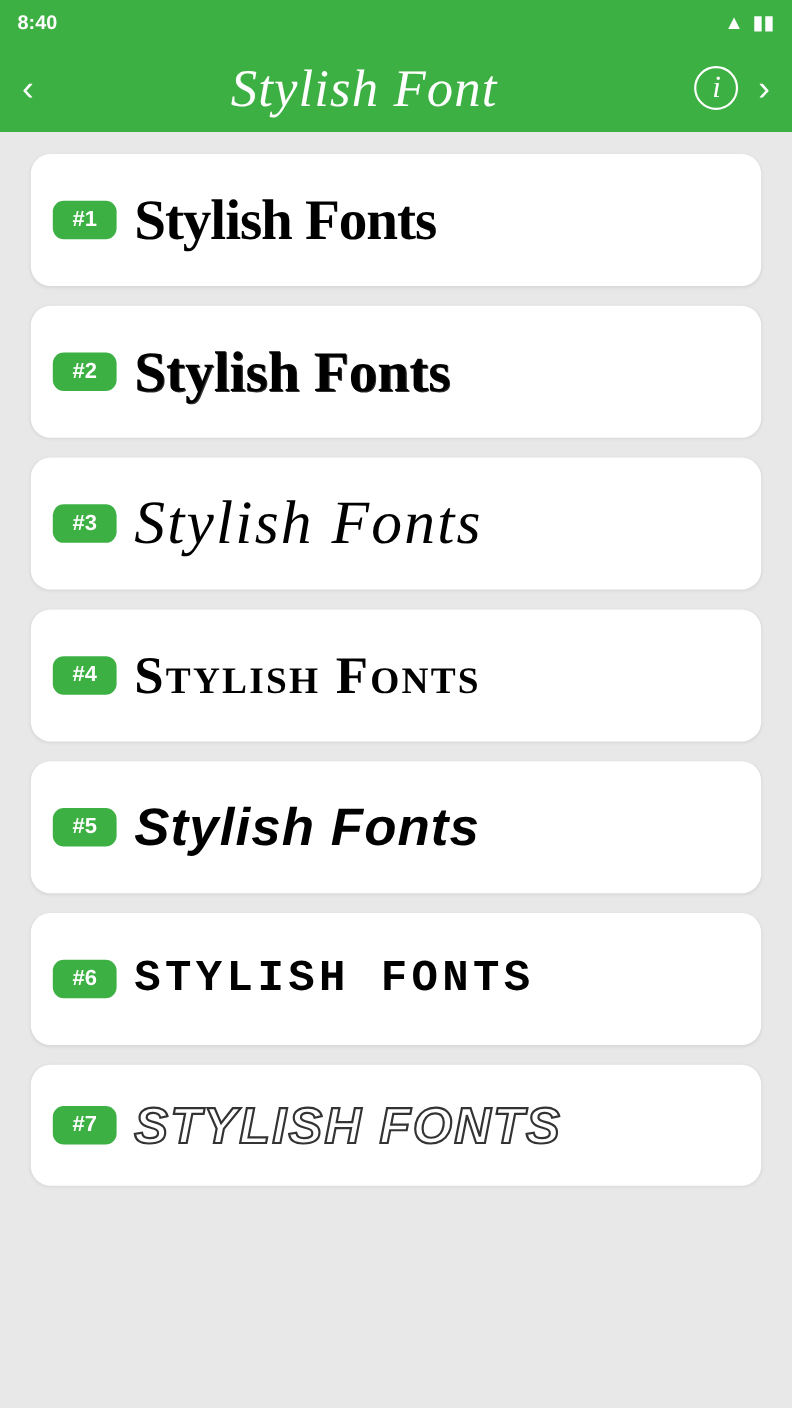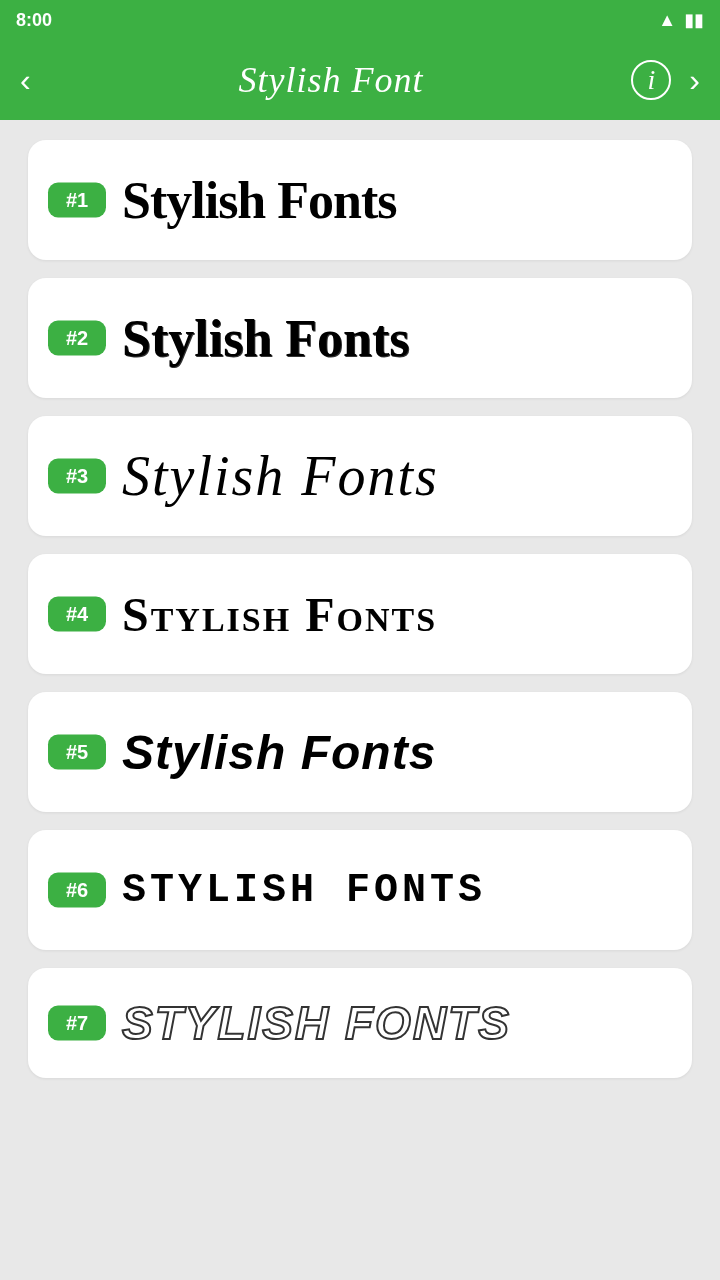--- a/index.html
+++ b/index.html
@@ -49,21 +49,21 @@
     .toolbar-back {
       color: #fff;
       font-size: 32px;
       cursor: pointer;
       background: none;
       border: none;
       line-height: 1;
     }
     .toolbar-title {
       color: #fff;
-      font-size: 36px;
+      font-size: 48px;
       font-style: italic;
       font-family: 'Georgia', cursive, serif;
       letter-spacing: 1px;
     }
     .toolbar-actions {
       display: flex;
       align-items: center;
       gap: 18px;
     }
     .toolbar-info {
@@ -196,21 +196,21 @@
 
     
     .font-card-partial {
       min-height: 110px;
     }
   </style>
 </head>
 <body>
 
 <div class="status-bar">
-  <span class="status-bar-left">8:00</span>
+  <span class="status-bar-left">8:40</span>
   <div class="status-bar-right">
     <span class="wifi-icon">▲</span>
     <span class="battery-icon">▮▮</span>
   </div>
 </div>
 
 <div class="toolbar">
   <button class="toolbar-back">‹</button>
   <span class="toolbar-title">Stylish Font</span>
   <div class="toolbar-actions">

